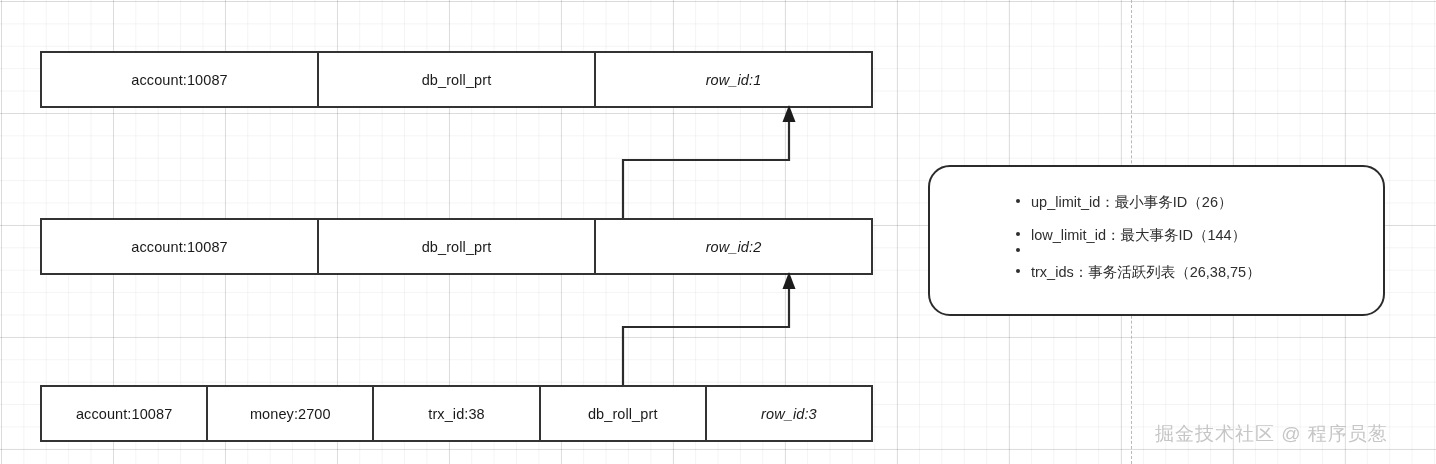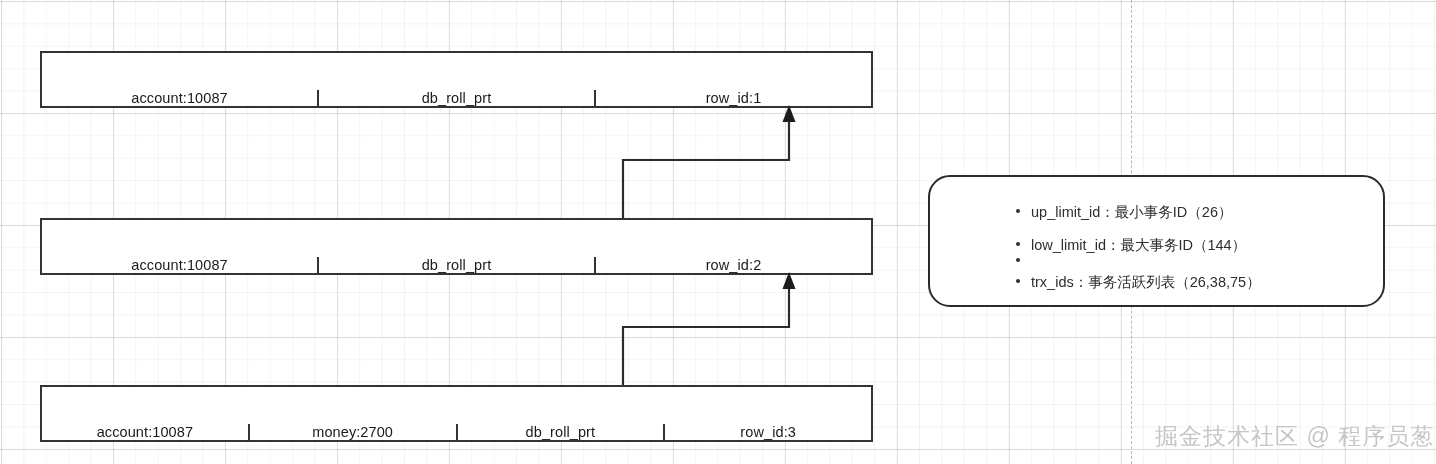--- a/index.html
+++ b/index.html
@@ -41,36 +41,36 @@
   }
 
   
   .record-row {
     position: absolute;
     display: flex;
     border: 2px solid #333333;
     background: #ffffff;
     box-sizing: border-box;
     height: 57px;
-    align-items: flex-end;
   }
   .record-cell {
     flex: 1 1 0;
     display: flex;
     align-items: center;
     justify-content: center;
     font-size: 14.5px;
     color: #1a1a1a;
     letter-spacing: 0.1px;
     border-right: 2px solid #333333;
     box-sizing: border-box;
     white-space: nowrap;
   }
   .record-cell:last-child {
     border-right: none;
+    font-style: italic;
   }
 
   
   .connector {
     position: absolute;
     overflow: visible;
     pointer-events: none;
   }
 
   
@@ -104,21 +104,21 @@
     background: #2e2e2e;
     margin-right: 11px;
     flex: 0 0 auto;
     position: relative;
     top: -4px;
   }
 
   
   .watermark {
     position: absolute;
-    font-size: 23px;
+    font-size: 19px;
     color: #c6c6c6;
     letter-spacing: 1px;
     white-space: nowrap;
     user-select: none;
   }
 </style>
 </head>
 <body>
 
 <div id="canvas">
@@ -133,35 +133,36 @@
 
   <div class="record-row" style="left:40px; top:218px; width:833px;">
     <div class="record-cell">account:10087</div>
     <div class="record-cell">db_roll_prt</div>
     <div class="record-cell">row_id:2</div>
   </div>
 
   <div class="record-row" style="left:40px; top:385px; width:833px;">
     <div class="record-cell">account:10087</div>
     <div class="record-cell">money:2700</div>
+    <div class="record-cell">trx_id:38</div>
     <div class="record-cell">db_roll_prt</div>
     <div class="record-cell">row_id:3</div>
   </div>
 
   <svg class="connector" style="left:610px; top:100px;" width="200" height="125">
     <path d="M 13,118 L 13,60 L 179,60 L 179,18" fill="none" stroke="#2b2b2b" stroke-width="2.2" stroke-linejoin="miter" stroke-linecap="butt"></path>
     <polygon points="179,5 172.5,22 185.5,22" fill="#1c1c1c"></polygon>
   </svg>
 
   <svg class="connector" style="left:610px; top:267px;" width="200" height="125">
     <path d="M 13,118 L 13,60 L 179,60 L 179,18" fill="none" stroke="#2b2b2b" stroke-width="2.2" stroke-linejoin="miter" stroke-linecap="butt"></path>
     <polygon points="179,5 172.5,22 185.5,22" fill="#1c1c1c"></polygon>
   </svg>
 
-  <div class="readview-box" style="left:928px; top:175px; width:457px; height:132px;">
+  <div class="readview-box" style="left:928px; top:165px; width:457px; height:151px;">
     <ul class="readview-list">
       <li class="readview-item">
         <span class="readview-bullet"></span>
         <span>up_limit_id：最小事务ID（26）</span>
       </li>
       <li class="readview-item">
         <span class="readview-bullet"></span>
         <span>low_limit_id：最大事务ID（144）</span>
       </li>
       <li class="readview-item">

